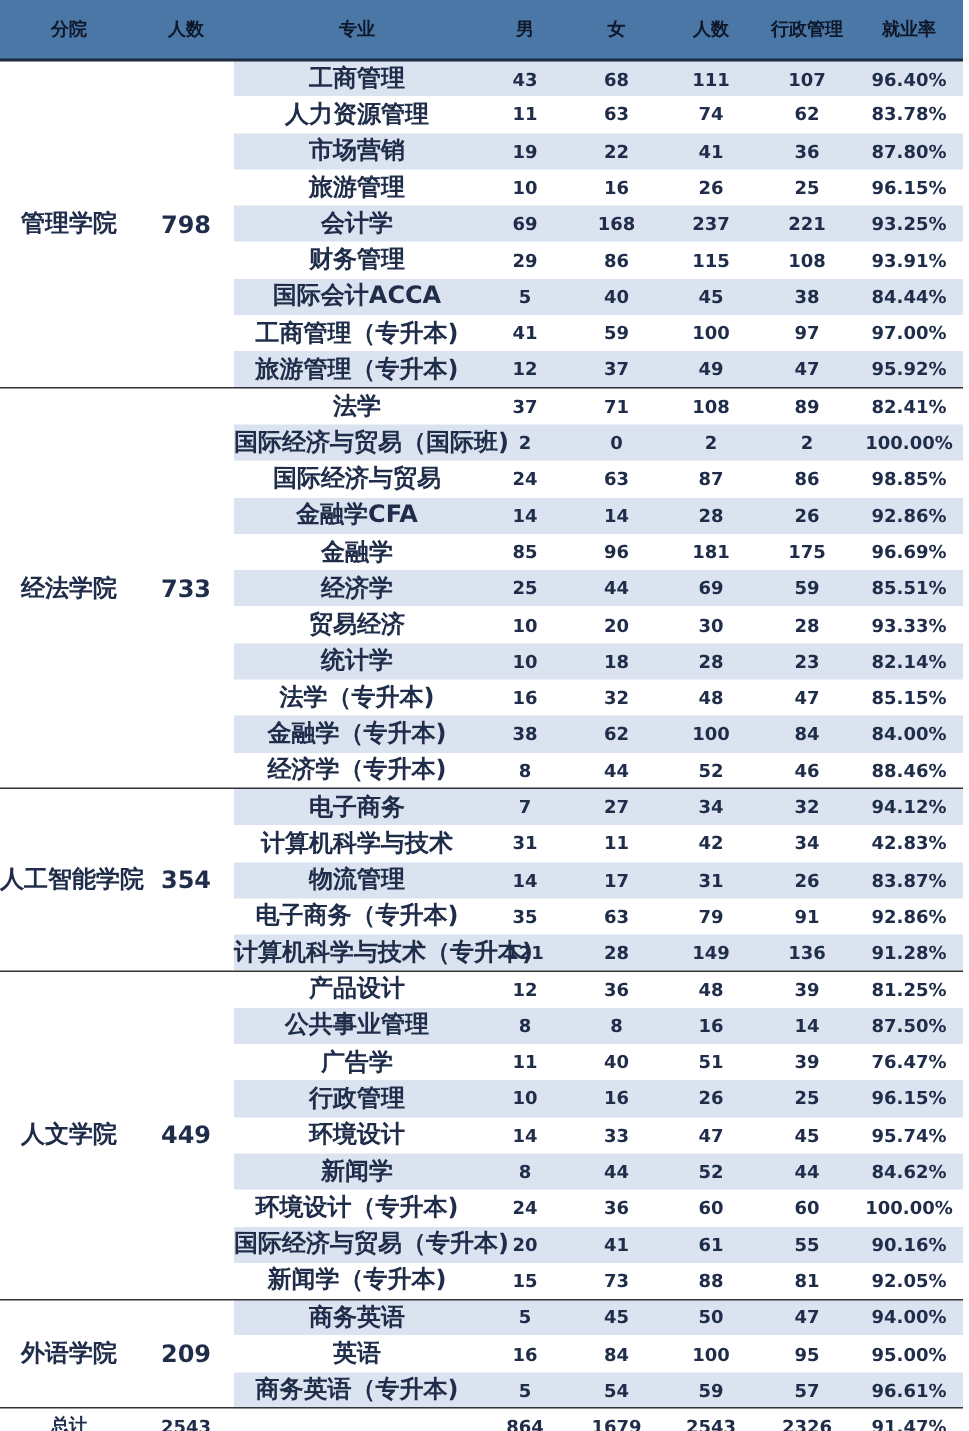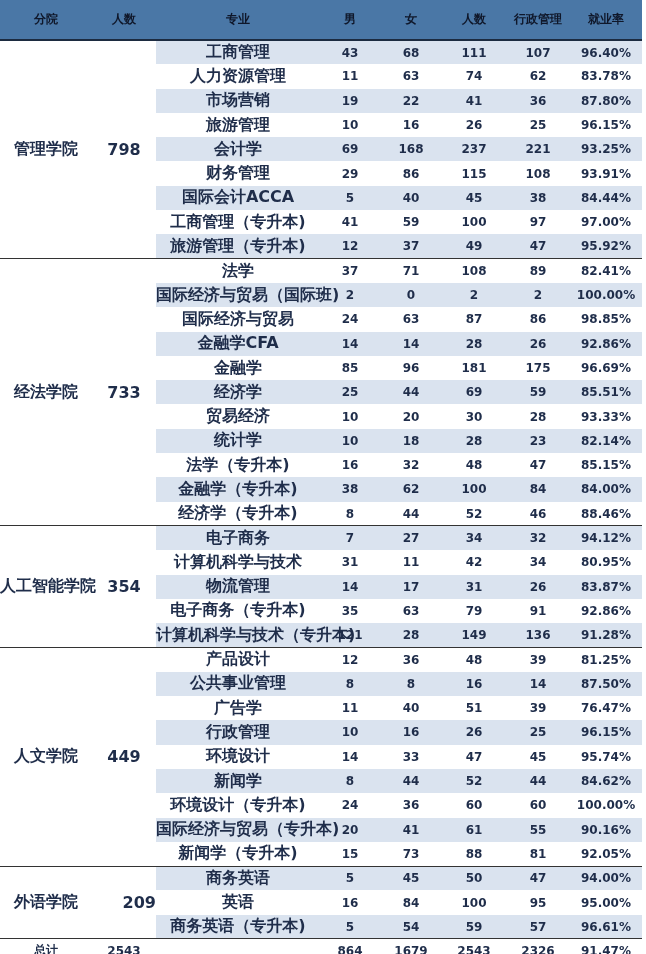--- a/index.html
+++ b/index.html
@@ -236,21 +236,21 @@
         <td class="m">34</td>
         <td class="m">32</td>
         <td class="m">94.12%</td>
       </tr>
       <tr>
         <td class="m major">计算机科学与技术</td>
         <td class="m">31</td>
         <td class="m">11</td>
         <td class="m">42</td>
         <td class="m">34</td>
-        <td class="m">80.95%</td>
+        <td class="m">42.83%</td>
       </tr>
       <tr class="shaded">
         <td class="m major">物流管理</td>
         <td class="m">14</td>
         <td class="m">17</td>
         <td class="m">31</td>
         <td class="m">26</td>
         <td class="m">83.87%</td>
       </tr>
       <tr>
@@ -338,21 +338,21 @@
       <tr class="group-end">
         <td class="m major">新闻学（专升本)</td>
         <td class="m">15</td>
         <td class="m">73</td>
         <td class="m">88</td>
         <td class="m">81</td>
         <td class="m">92.05%</td>
       </tr>
       <tr class="shaded">
         <td rowspan="3" class="dept" style="border-bottom: 1.5px solid rgb(51, 51, 51);">外语学院</td>
-        <td rowspan="3" class="dept" style="border-bottom: 1.5px solid rgb(51, 51, 51); text-align: right;">209</td>
+        <td rowspan="3" class="dept" style="border-bottom: 1.5px solid rgb(51, 51, 51);">209</td>
         <td class="m major">商务英语</td>
         <td class="m">5</td>
         <td class="m">45</td>
         <td class="m">50</td>
         <td class="m">47</td>
         <td class="m">94.00%</td>
       </tr>
       <tr>
         <td class="m major">英语</td>
         <td class="m">16</td>

